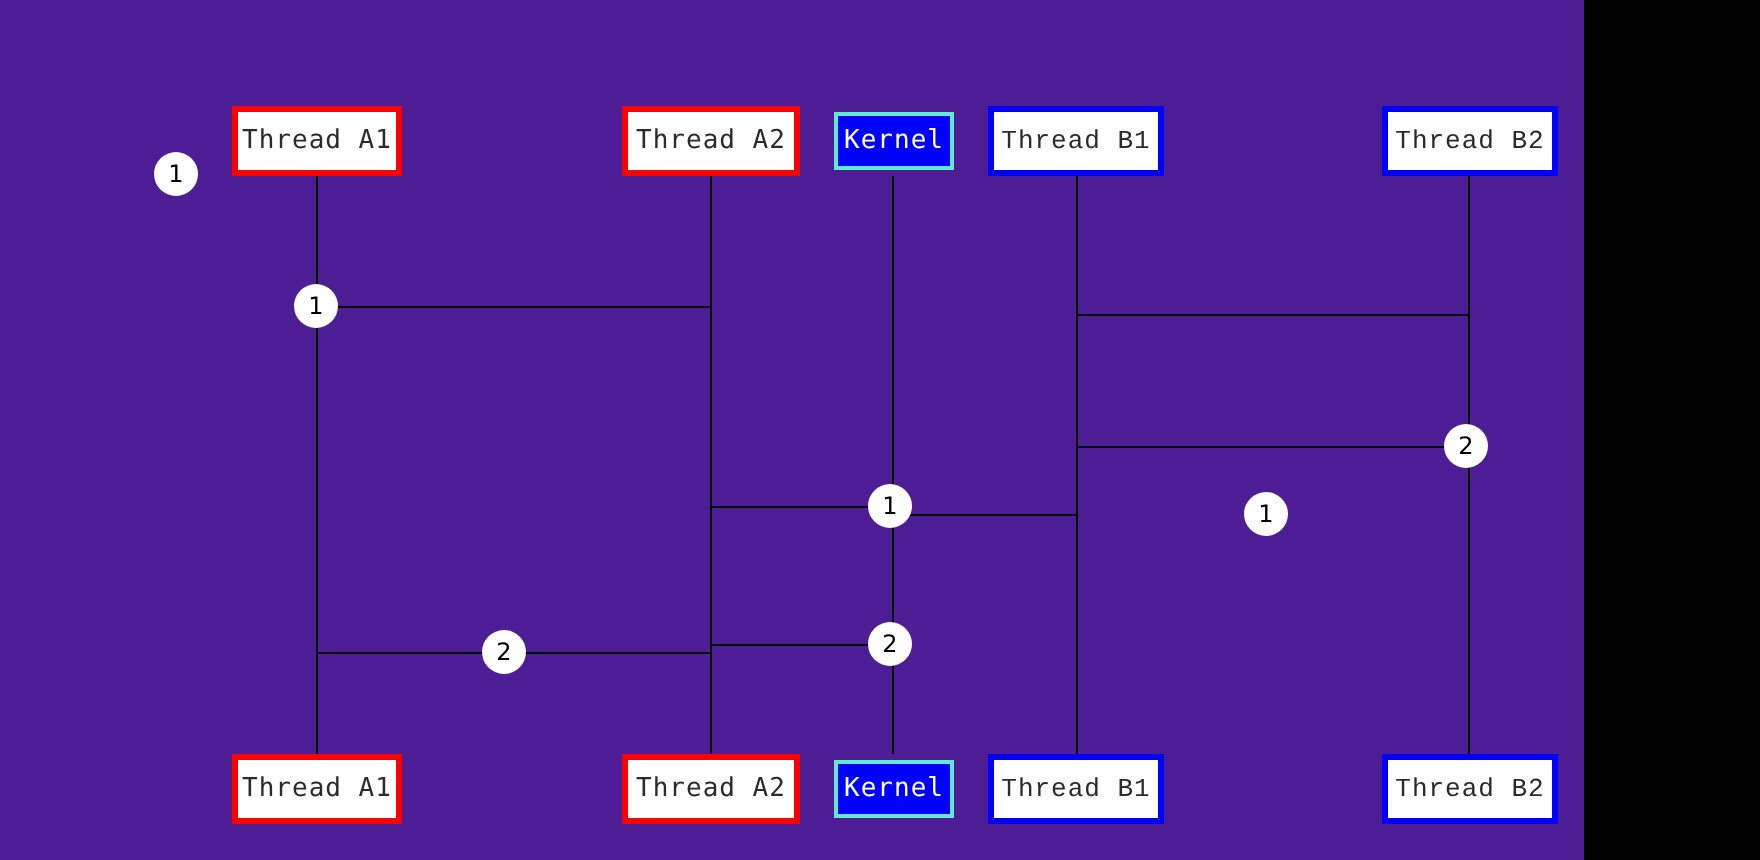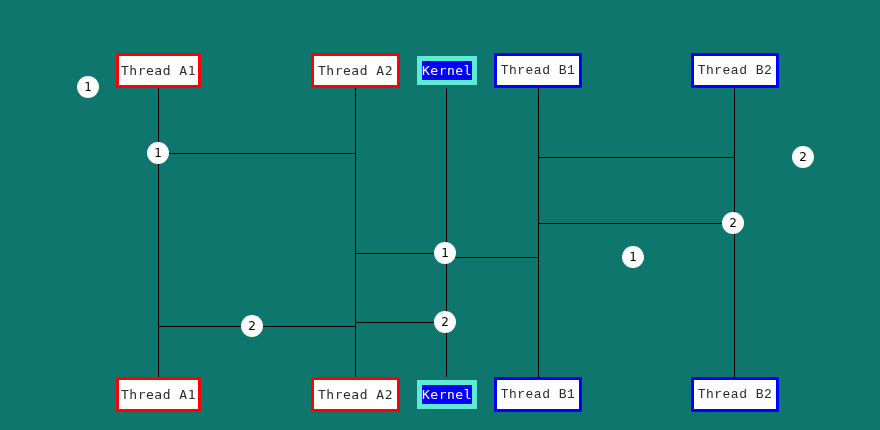--- a/index.html
+++ b/index.html
@@ -3,23 +3,23 @@
 <meta charset="utf-8">
 <title>Sequence Diagram</title>
 <style>
   html, body {
     margin: 0;
     padding: 0;
     background: #000000;
   }
   #canvas {
     position: relative;
-    width: 880px;
+    width: 792px;
     height: 430px;
-    background: #0f766e;
+    background: #4c1d95;
     overflow: hidden;
     font-family: "DejaVu Sans Mono", "Liberation Mono", monospace;
   }
   
   .lifeline {
     position: absolute;
     width: 1px;
     background: #000000;
   }
   
@@ -40,21 +40,21 @@
     color: #2B2B2B;
   }
   .participant.blue {
     background: #FFFFFF;
     border: 3px solid #0000FF;
     color: #2B2B2B;
     font-family: Liberation Mono, monospace;
   }
   .participant.solidblue {
     background: #0000FF;
-    border: 5px solid #5eead4;
+    border: 2px solid #5eead4;
     color: #FFFFFF;
   }
   
   .badge {
     position: absolute;
     width: 22px;
     height: 22px;
     border-radius: 50%;
     background: #FFFFFF;
     color: #000000;

